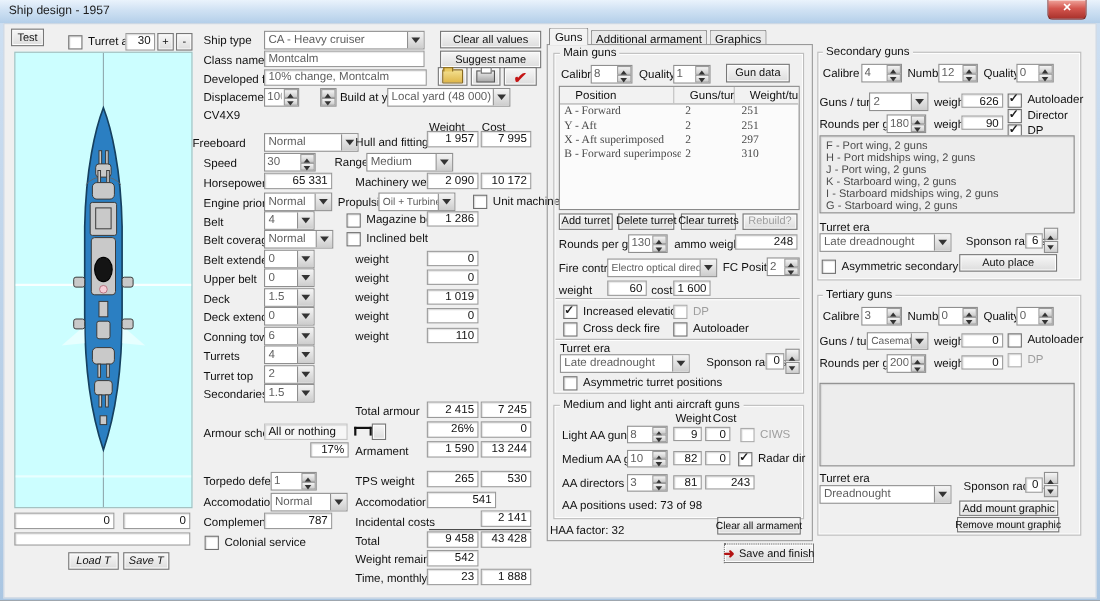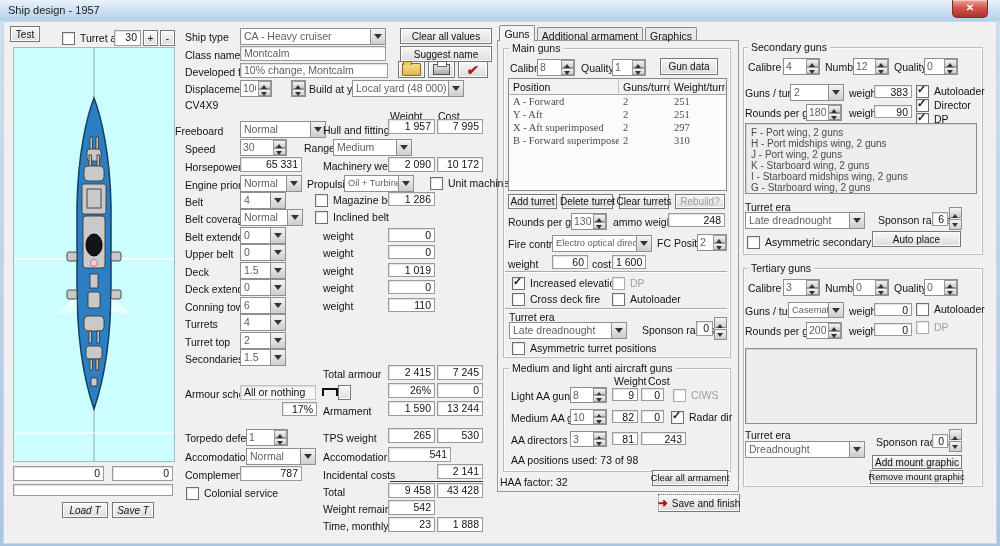--- a/index.html
+++ b/index.html
@@ -50,21 +50,21 @@
   .gl{position:absolute;background:#f0f0f0;padding:0 3px;white-space:nowrap;line-height:11px;}
   .tab{position:absolute;border:1px solid #8a8a8a;border-bottom:none;border-radius:2px 2px 0 0;
        background:#e9e9e9;text-align:center;box-sizing:border-box;padding-top:2px;}
   .tab.on{background:#f3f3f3;z-index:3;}
   .page{position:absolute;border:1px solid #999;}
   .list{position:absolute;background:#ededed;border:1px solid #8a8a8a;box-shadow:inset 1px 1px 1px rgba(0,0,0,.1);
         padding:3px 5px;color:#4b4b4b;font-size:10px;box-sizing:border-box;overflow:hidden;}
   .list div{line-height:11px;white-space:nowrap;}
   .tbl{position:absolute;background:#fbfbfb;border:1px solid #8a8a8a;box-sizing:border-box;overflow:hidden;}
   .th{display:flex;height:15px;background:#f2f2f2;border-bottom:1px solid #aaa;}
-  .th span{border-right:1px solid #bfbfbf;padding:2px 4px 0;box-sizing:border-box;white-space:nowrap;overflow:hidden;}
+  .th span{border-right:1px solid #bfbfbf;padding:2px 4px 0;box-sizing:border-box;white-space:nowrap;overflow:hidden;margin-left:10px;}
   .tr{display:flex;color:#4b4b4b;font-family:Liberation Serif, serif;}
   .tr span{padding:1px 4px 0;box-sizing:border-box;white-space:nowrap;overflow:hidden;line-height:12px;}
   .hr{position:absolute;height:0;border-top:1px solid #a9a9a9;border-bottom:1px solid #fff;}
   .sum{position:absolute;height:0;border-top:1px solid #3a3a3a;}
   .shipview{position:absolute;left:13px;top:47px;width:160px;height:413px;background:#ccfeff;border:1px solid #a2bcbc;}
   .it{font-style:italic;}
   .foldico{position:relative;width:17px;height:11px;background:linear-gradient(#f3df8f,#dfb74a);
            border:1px solid #8a6a1d;border-radius:1px;}
   .foldico::before{content:"";position:absolute;left:0;top:-3px;width:7px;height:3px;background:#e8c860;
            border:1px solid #8a6a1d;border-bottom:none;}
@@ -612,21 +612,21 @@
           <i class="d"></i>
         </span>
       </div>
 
     <span class="l" style="left:745px;top:88px">Guns / turret</span>
     <div class="c" style="left:790px;top:84px;width:54px;height:17px">
         <span class="cv dim">2</span>
         <span class="ca"></span>
       </div>
     <span class="l" style="left:849px;top:88px">weight</span>
-    <div class="f n" style="left:874px;top:85px;width:38px;height:13px">383</div>
+    <div class="f n" style="left:874px;top:85px;width:38px;height:13px">626</div>
     <div class="ck" style="left:916px;top:85px">
         <span class="cb">
           <b>✓</b>
         </span>
         <span class="cl">Autoloader</span>
       </div>
     <div class="ck" style="left:916px;top:99px">
         <span class="cb">
           <b>✓</b>
         </span>

